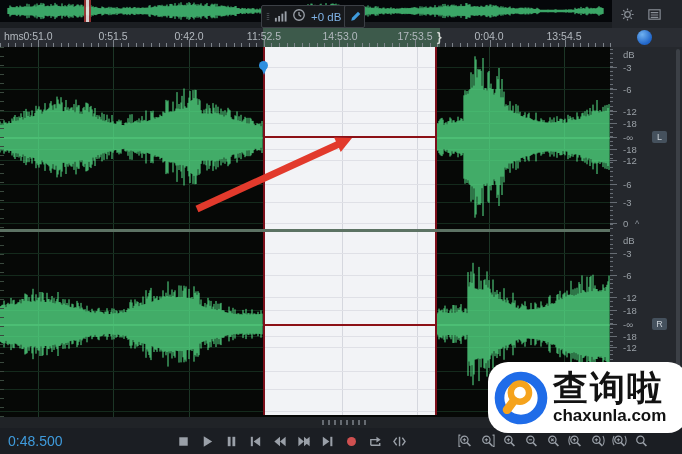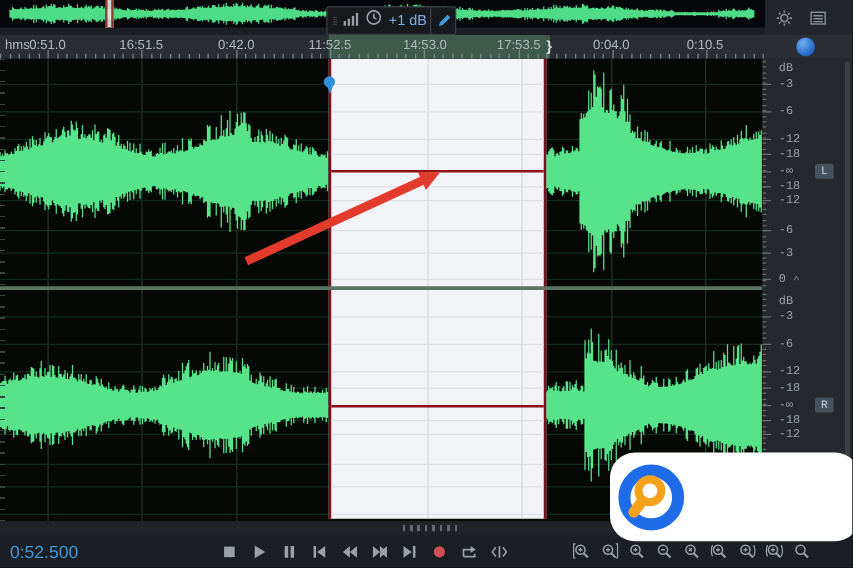--- a/index.html
+++ b/index.html
@@ -47,21 +47,21 @@
               background:repeating-linear-gradient(180deg,#39483d 0 1px,transparent 1px 9px);}
   .selection{position:absolute;top:0;height:368px;background:#f2f3f6;box-sizing:border-box;
              border-left:2px solid #7c0f1a;border-right:2px solid #7c0f1a;z-index:2;}
   .sel-v{position:absolute;top:0;height:100%;width:1px;background:#d5d7de;}
   .sel-h{position:absolute;left:0;width:100%;height:1px;background:#dfe0e6;}
   .flat-line{position:absolute;left:0;width:100%;height:2px;background:#8c1016;}
 
   
   .right-panel{position:absolute;left:610px;top:47px;width:72px;height:370px;background:#25282d;
                color:#9aa0a6;font-size:9.5px;}
-  .db-block{position:absolute;left:0;width:100%;font-family:Liberation Mono, monospace;}
+  .db-block{position:absolute;left:0;width:100%;}
   .db-label{position:absolute;left:13px;transform:translateY(-50%);white-space:nowrap;}
   .db-header{position:absolute;left:13px;top:2px;}
   .db-tick{position:absolute;left:0;height:1px;background:#666c73;}
   .ch-badge{position:absolute;left:42px;width:15px;height:12px;background:#45515d;color:#ccd2d9;
             border-radius:2px;font-size:9px;text-align:center;line-height:12px;transform:translateY(-50%);}
   .chevron{position:absolute;left:25px;top:172px;color:#8a9098;font-size:9px;}
   .vscroll{position:absolute;right:2px;top:2px;width:4px;height:366px;background:#3c4046;border-radius:2px;}
 
   
   .scroll-strip{position:absolute;left:0;top:417px;width:682px;height:11px;background:#202327;}
@@ -117,40 +117,40 @@
           <rect x="8" y="3.5" width="2" height="8.5"></rect>
           <rect x="11.5" y="1" width="2" height="11"></rect>
       </svg>
     </span>
     <span>
       <svg width="14" height="14" viewBox="0 0 16 16" fill="none" stroke="currentColor" stroke-width="1.5">
         <circle cx="8" cy="8" r="6"></circle>
           <path d="M8 4.5V8l2.5 1.5"></path>
       </svg>
     </span>
-    <span class="gain">+1 dB</span>
+    <span class="gain">+0 dB</span>
   </div>
   <div class="hud-pen">
     <svg width="12" height="12" viewBox="0 0 16 16" fill="currentColor">
       <path d="M3 13l1-4 8-8 3 3-8 8-4 1z"></path>
     </svg>
   </div>
 
   <div class="ruler">
     <div class="ruler-sel" id="ruler-sel" style="left: 263px; width: 177px;"></div>
     <span class="unit">hms</span>
     <div id="ruler-labels">
         <span class="ruler-label" style="left: 38px;">0:51.0</span>
-        <span class="ruler-label" style="left: 113px;">16:51.5</span>
+        <span class="ruler-label" style="left: 113px;">0:51.5</span>
         <span class="ruler-label" style="left: 189px;">0:42.0</span>
         <span class="ruler-label" style="left: 264px;">11:52.5</span>
         <span class="ruler-label" style="left: 340px;">14:53.0</span>
         <span class="ruler-label" style="left: 415px;">17:53.5</span>
         <span class="ruler-label" style="left: 489px;">0:04.0</span>
-        <span class="ruler-label" style="left: 564px;">0:10.5</span>
+        <span class="ruler-label" style="left: 564px;">13:54.5</span>
       </div>
     <div id="ruler-ticks">
         <div class="tick" style="left: 0.4px; height: 4px;"></div>
         <div class="tick" style="left: 7.93px; height: 4px;"></div>
         <div class="tick" style="left: 15.46px; height: 4px;"></div>
         <div class="tick" style="left: 22.99px; height: 4px;"></div>
         <div class="tick" style="left: 30.52px; height: 4px;"></div>
         <div class="tick" style="left: 38.05px; height: 7px;"></div>
         <div class="tick" style="left: 45.58px; height: 4px;"></div>
         <div class="tick" style="left: 53.11px; height: 4px;"></div>
@@ -430,21 +430,21 @@
         <div class="ch-badge" style="top: 91.1px;">R</div>
       </div>
     <div class="chevron">^</div>
     <div class="vscroll"></div>
   </div>
 
   <div class="scroll-strip">
     <div class="dashes"></div>
   </div>
   <div class="status">
-    <span class="time">0:52.500</span>
+    <span class="time">0:48.500</span>
     <div class="btn-row" id="transport">
         <span class="tbtn">
           <svg width="15" height="15" viewBox="0 0 16 16" fill="currentColor">
             <rect x="3.5" y="3.5" width="9" height="9"></rect>
           </svg>
         </span>
         <span class="tbtn">
           <svg width="15" height="15" viewBox="0 0 16 16" fill="currentColor">
             <path d="M4 2.5L13 8L4 13.5Z"></path>
           </svg>
@@ -577,16 +577,18 @@
       <polygon points="352,138 340.7851039284063,151.93650264963742 334.1218602373338,137.38998473250746" fill="#e23a2c"></polygon>
     </svg>
 
   <div class="watermark">
     <svg width="58" height="58" viewBox="0 0 54 54">
       <circle cx="27" cy="27" r="20" fill="none" stroke="#1f6ce8" stroke-width="9"></circle>
       <circle cx="26" cy="22" r="8.5" fill="none" stroke="#f5a31d" stroke-width="6"></circle>
       <line x1="20" y1="30" x2="14" y2="38" stroke="#f5a31d" stroke-width="8" stroke-linecap="round"></line>
     </svg>
     <div class="wm-text">
+      <div class="wm-title">查询啦</div>
+      <div class="wm-domain">chaxunla.com</div>
     </div>
   </div>
 
 </div>
 
 </body></html>

